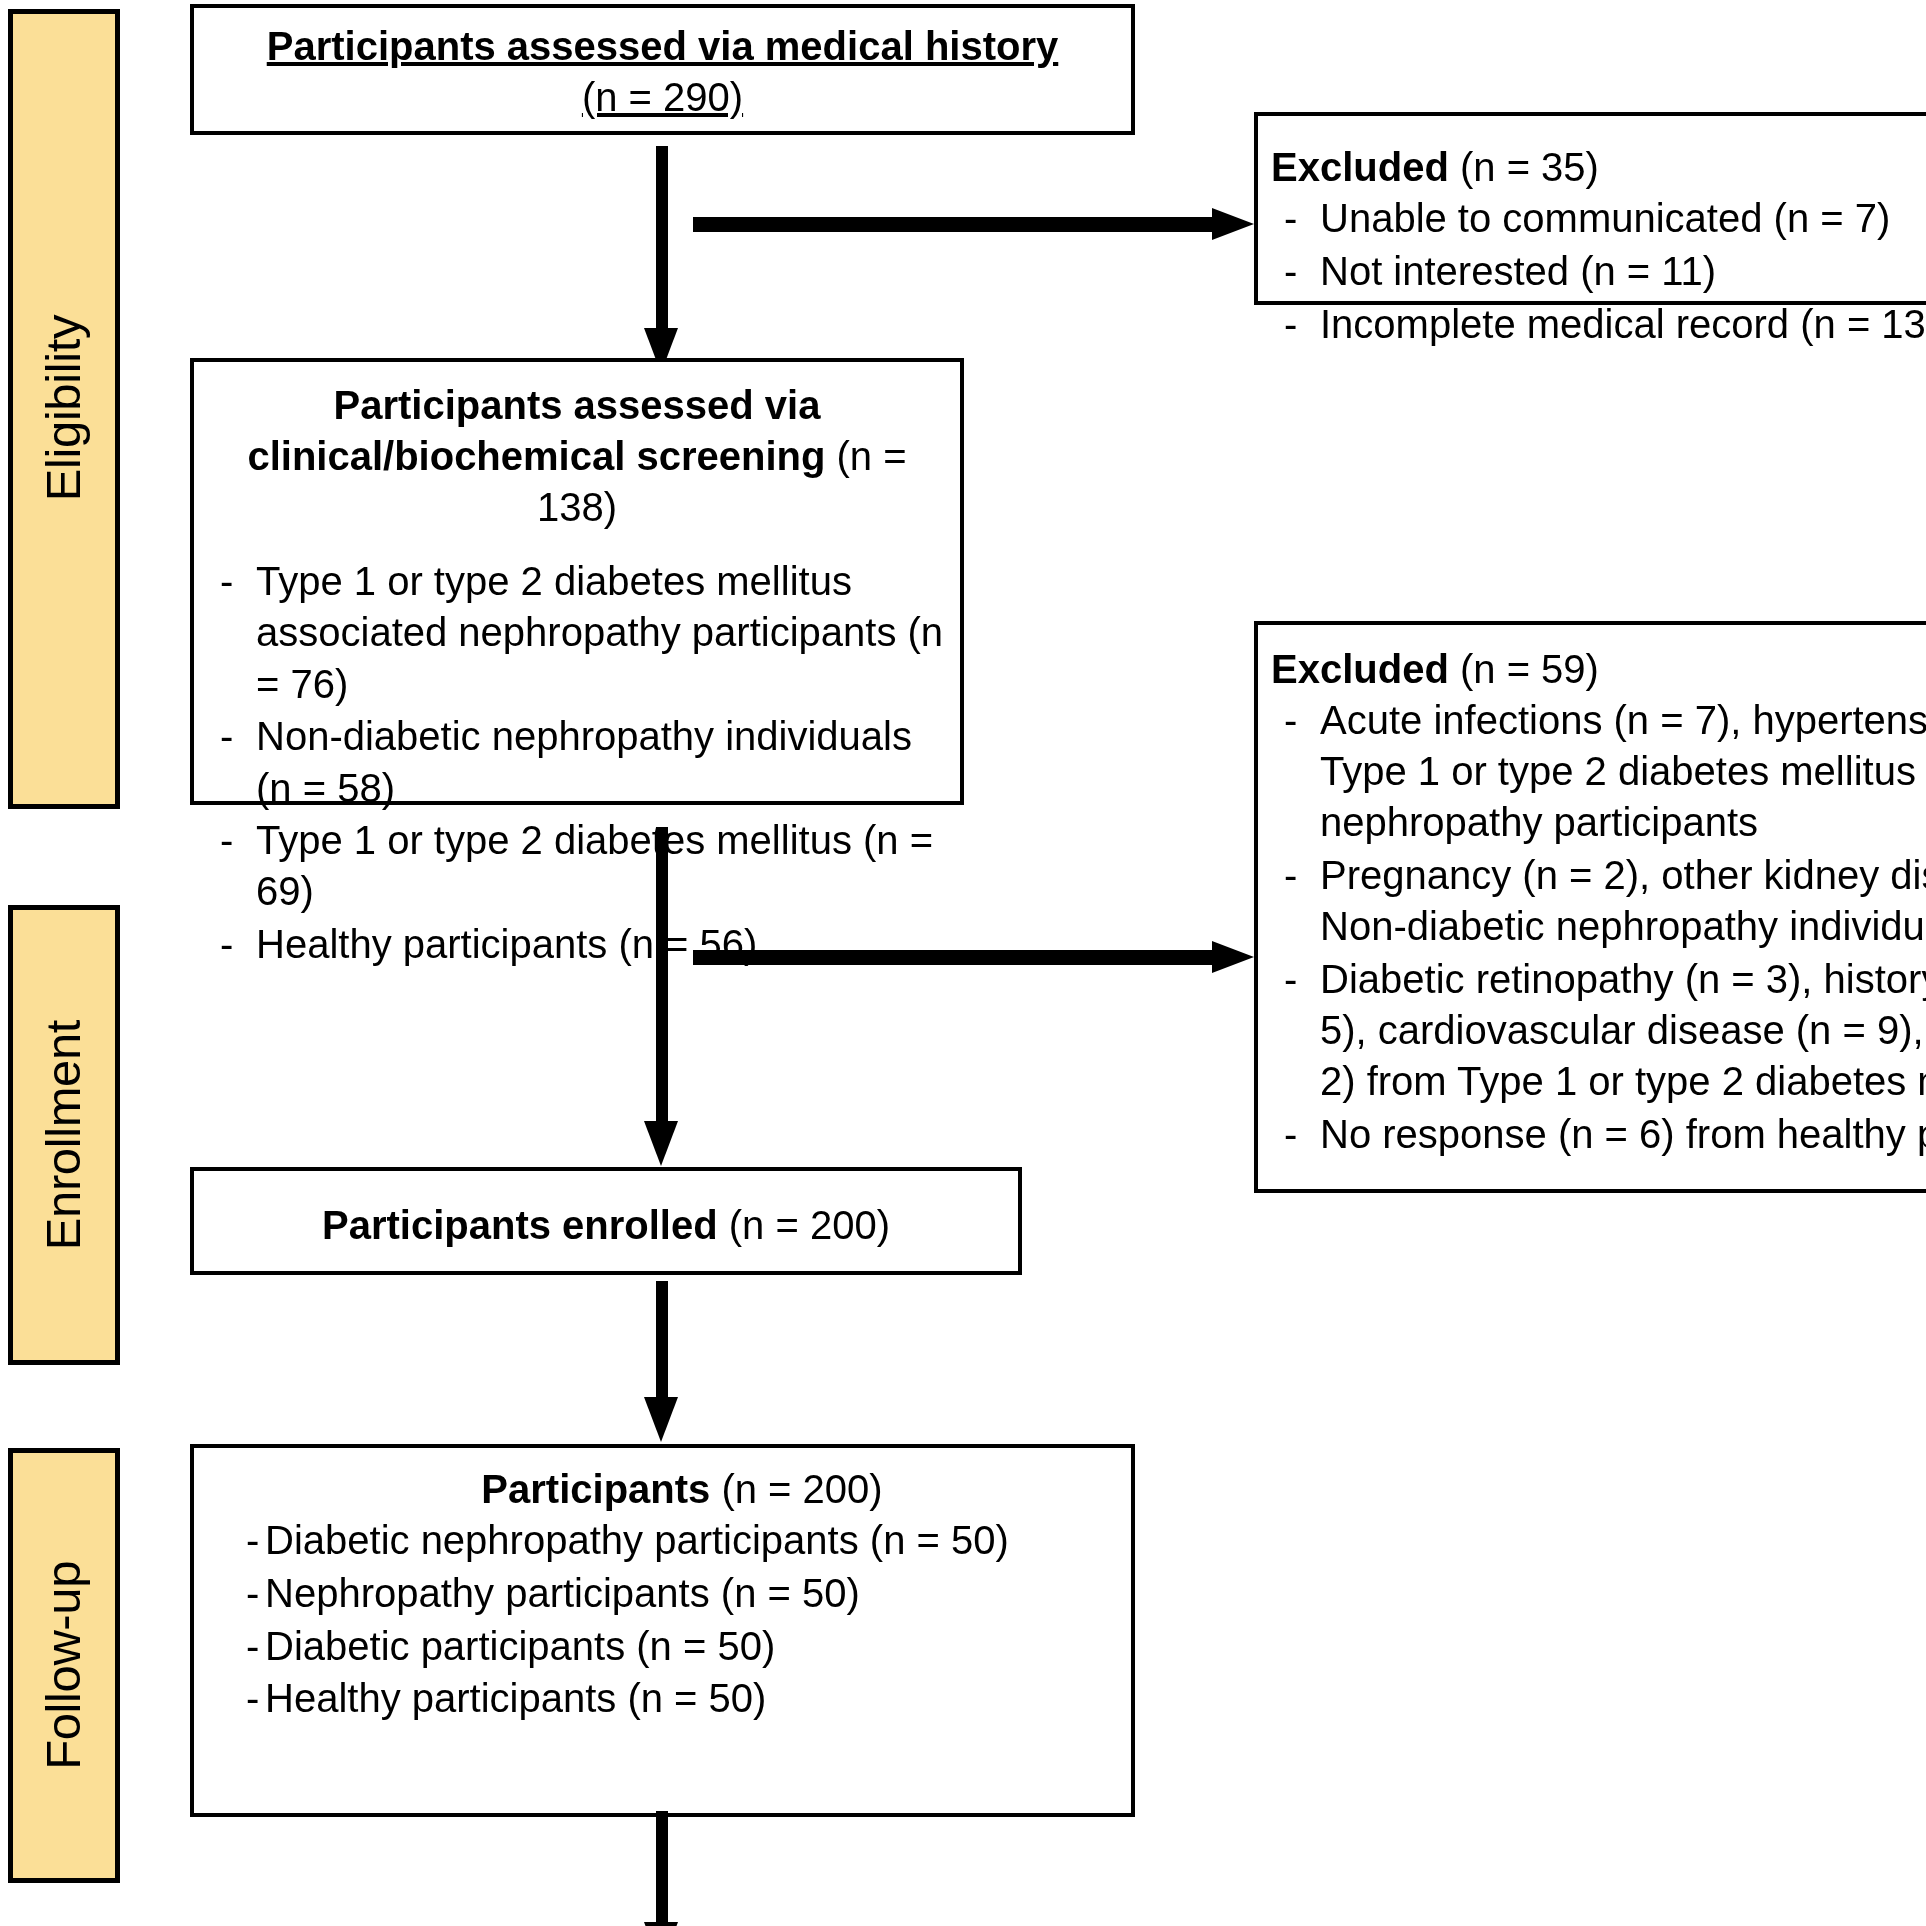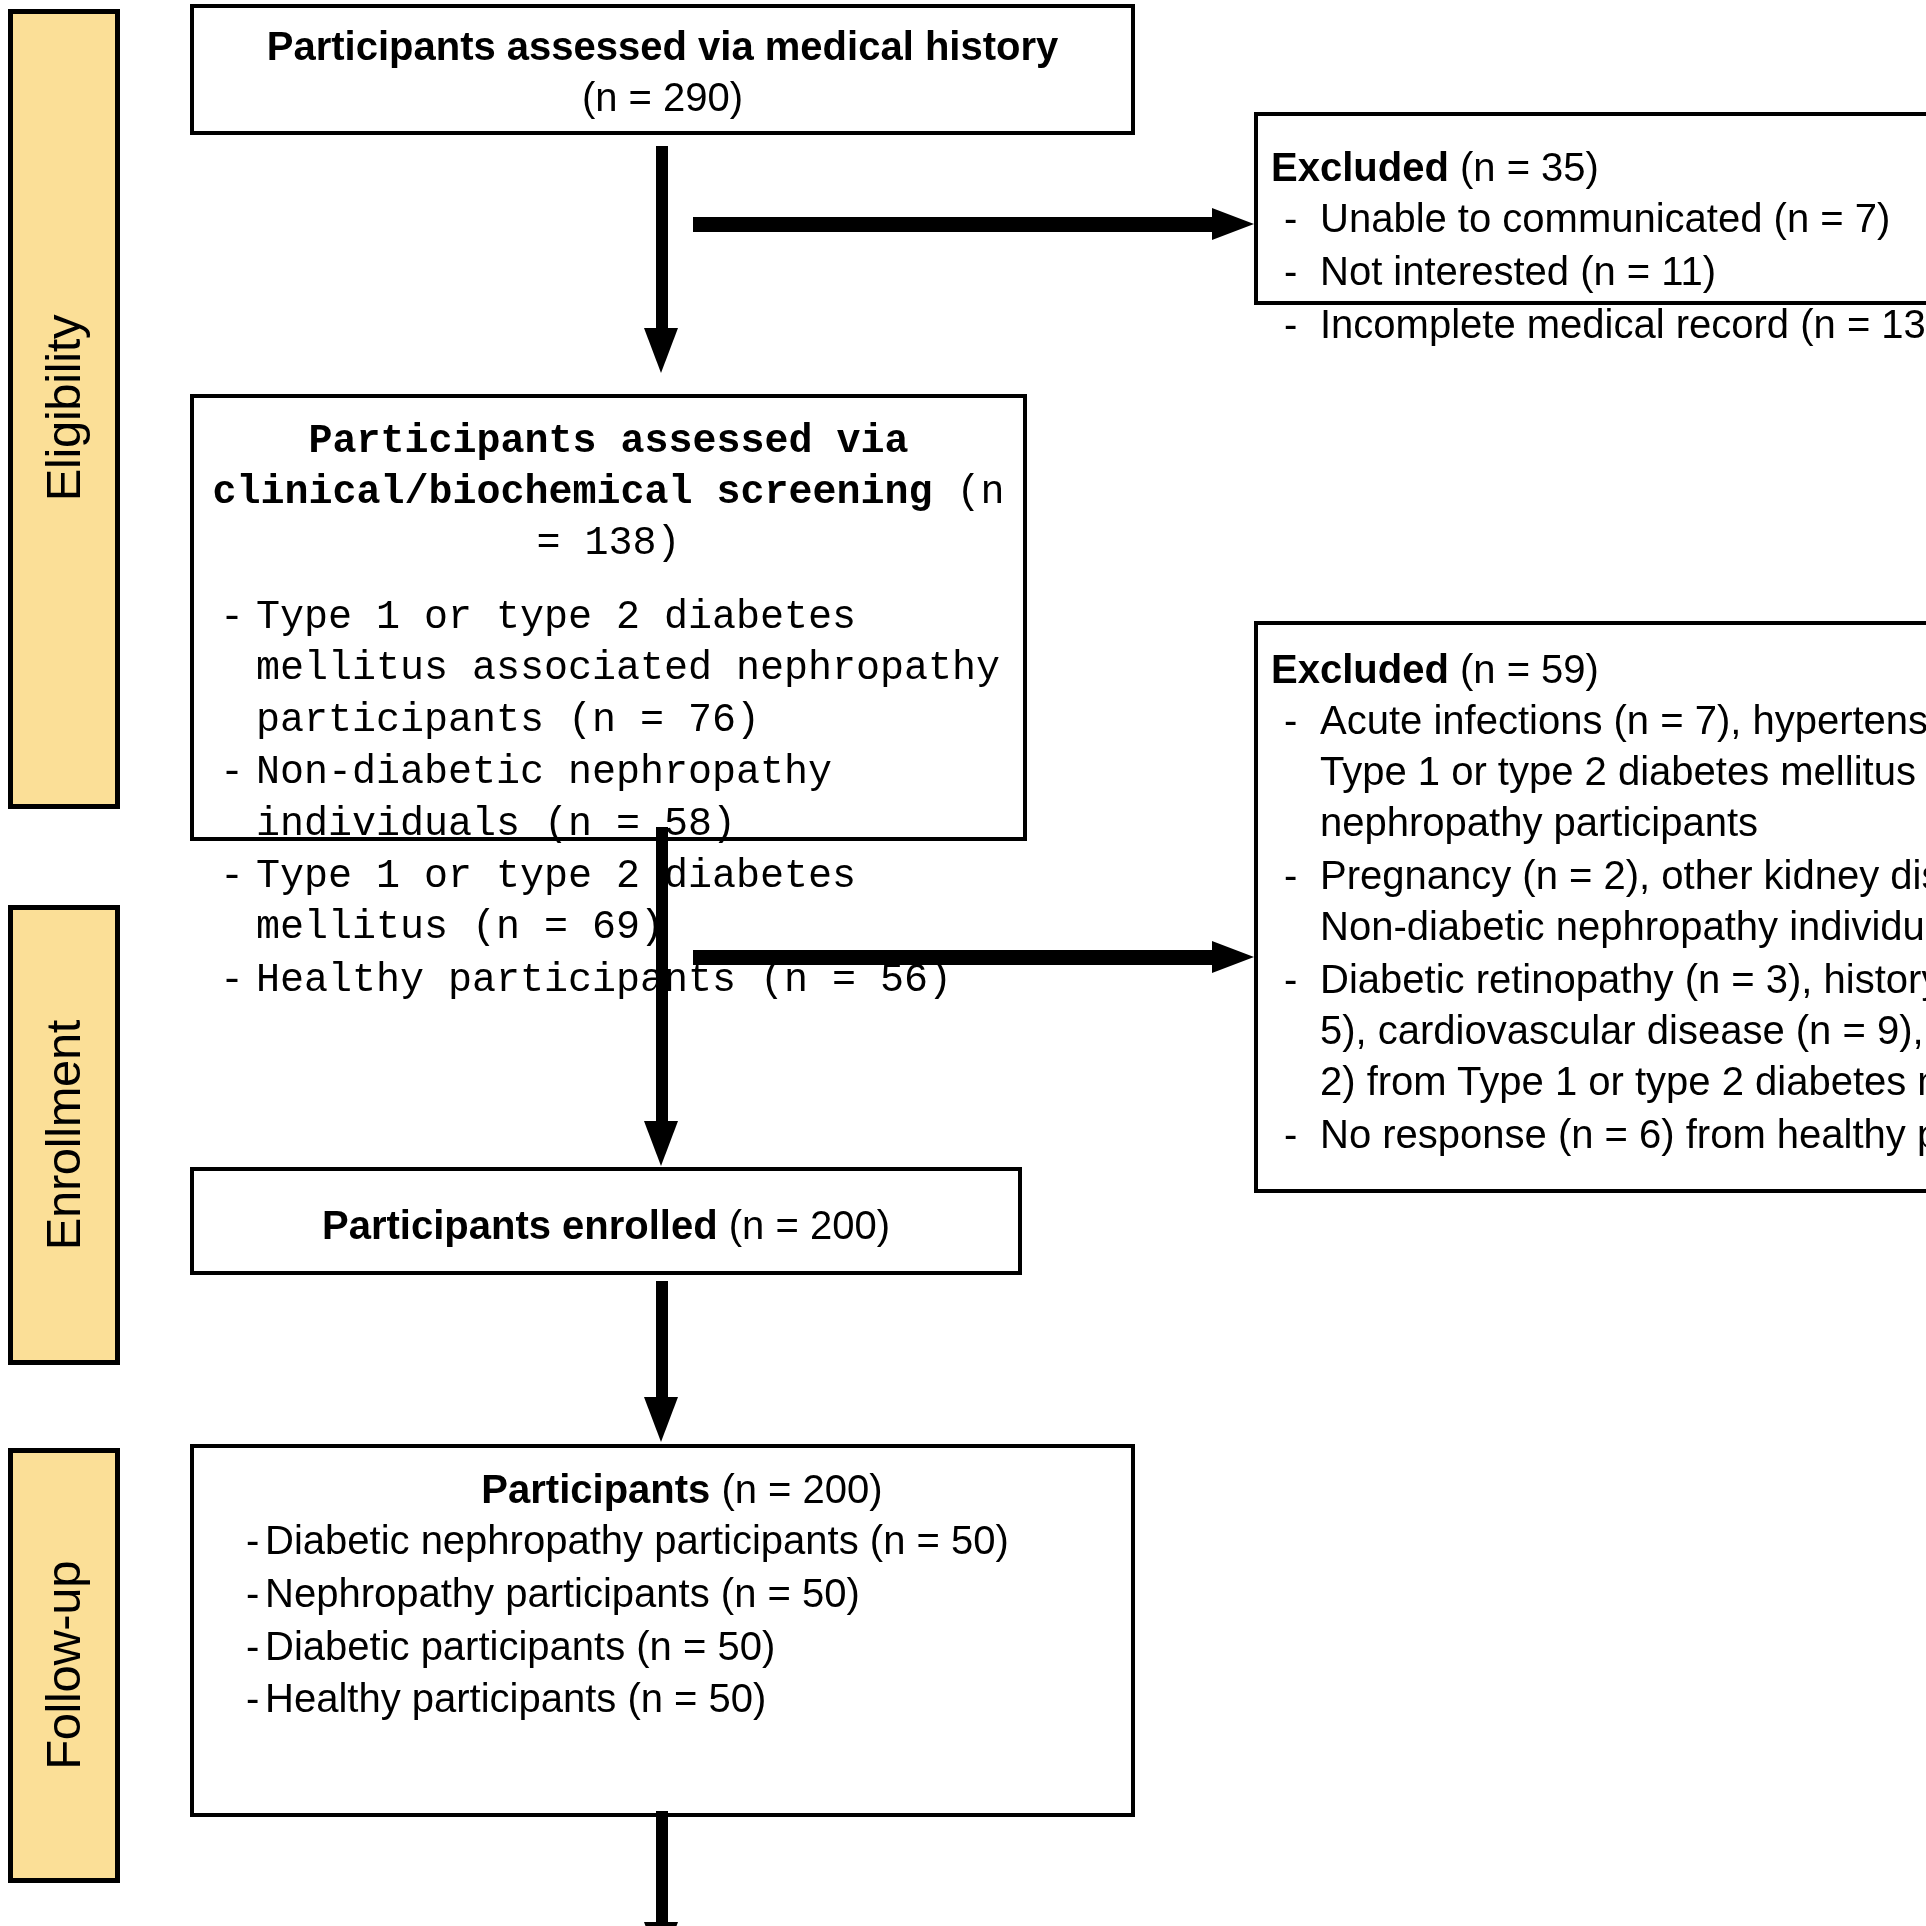--- a/index.html
+++ b/index.html
@@ -80,22 +80,22 @@
   }
   
   ul.dash.tight > li {
     padding-left: 19px;
   }
   ul.dash.tight > li::before {
     left: 0px;
   }
 
   
-  #box-assessed-history    { left: 190px;  top: 3.9px;   width: 945px; height: 131px; }
-  #box-assessed-clinical   { left: 190px;  top: 394px;  width: 837px; height: 447px; font-family: Liberation Mono, monospace; }
+  #box-assessed-history    { left: 190px;  top: 3.9px;   width: 945px; height: 131px; text-decoration: underline; }
+  #box-assessed-clinical   { left: 190px;  top: 358px;  width: 774px; height: 447px; }
   #box-enrolled            { left: 190px;  top: 1167px; width: 832px; height: 108px; }
   #box-followup            { left: 190px;  top: 1444px; width: 945px; height: 373px; }
 
   #box-excluded-1          { left: 1254px; top: 112px;  width: 926px; height: 193px; }
   #box-excluded-2          { left: 1254px; top: 621px; width: 1011px; height: 572px; }
 
   #box-assessed-history .pad { padding-top: 13px; }
   #box-enrolled .pad         { padding-top: 28.5px; }
   #box-assessed-clinical .pad{ padding-top: 17.7px; }
   #box-followup .pad         { padding-top: 16px; margin-left: 39px; }

